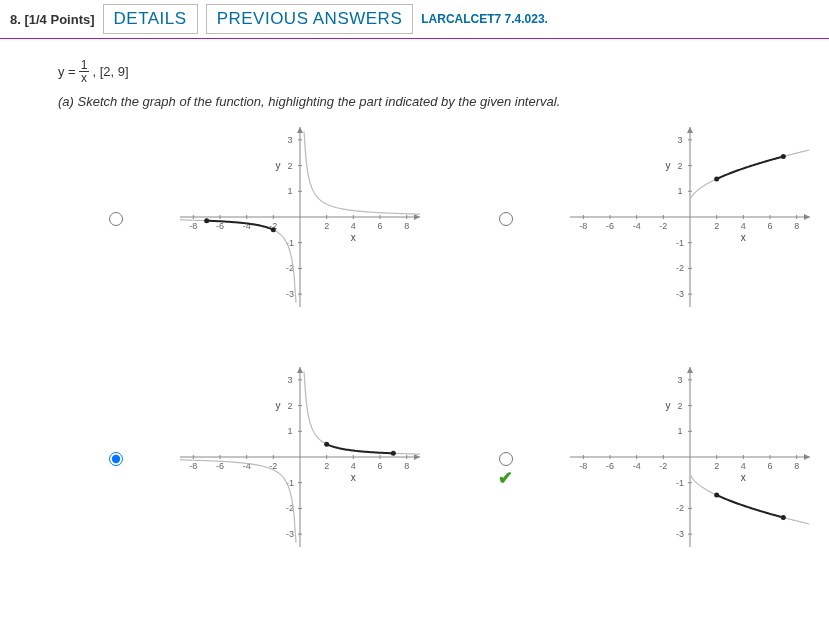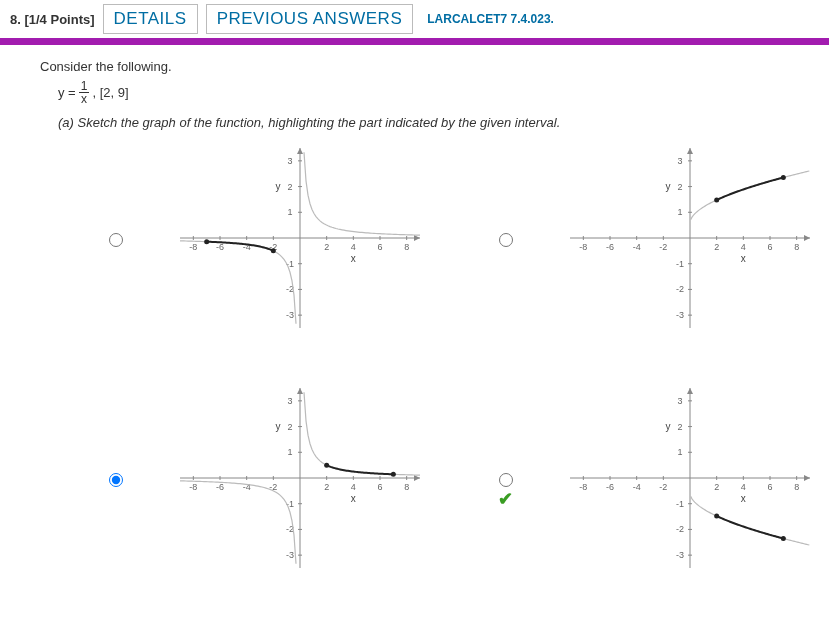--- a/index.html
+++ b/index.html
@@ -8,38 +8,38 @@
     color: #333;
     margin: 0;
     padding: 0;
     background: #fff;
     width: 829px;
   }
   .header-bar {
     display: flex;
     align-items: center;
     padding: 4px 10px;
-    border-bottom: 7px solid #a21caf;
+    border-bottom: 1px solid #a21caf;
     gap: 8px;
   }
   .qnum { font-weight: bold; }
   .btn-link {
     border: 1px solid #bbb;
     padding: 4px 10px;
     color: #006da3;
     font-size: 17px;
     letter-spacing: .5px;
     cursor: pointer;
     background:#fff;
   }
   .refcode {
     color: #006da3;
     font-weight: bold;
     font-size: 12px;
-    margin-left: 6px;
+    margin-left: 0;
   }
   .content { padding: 14px 40px 20px 40px; }
   .eqline { margin: 6px 0 4px 18px; display:flex; align-items:center; gap:3px;}
   .frac {
     display:inline-flex; flex-direction:column; align-items:center;
     font-size:12px; line-height:1; vertical-align:middle;
   }
   .frac .num { border-bottom:1px solid #333; padding:0 2px;}
   .frac .den { padding:0 2px;}
   .part { margin: 10px 0 8px 18px; font-style: italic; }
@@ -68,21 +68,20 @@
 <body>
 
 <div class="header-bar">
   <span class="qnum">8. [1/4 Points]</span>
   <span class="btn-link">DETAILS</span>
   <span class="btn-link">PREVIOUS ANSWERS</span>
   <span class="refcode">LARCALCET7 7.4.023.</span>
 </div>
 
 <div class="content">
-  <div>Consider the following.</div>
   <div class="eqline">
     <span>y = </span>
     <span class="frac">
       <span class="num">1</span>
       <span class="den">x</span>
     </span>
     <span>,  [2, 9]</span>
   </div>
   <div class="part">(a) Sketch the graph of the function, highlighting the part indicated by the given interval.</div>
 

